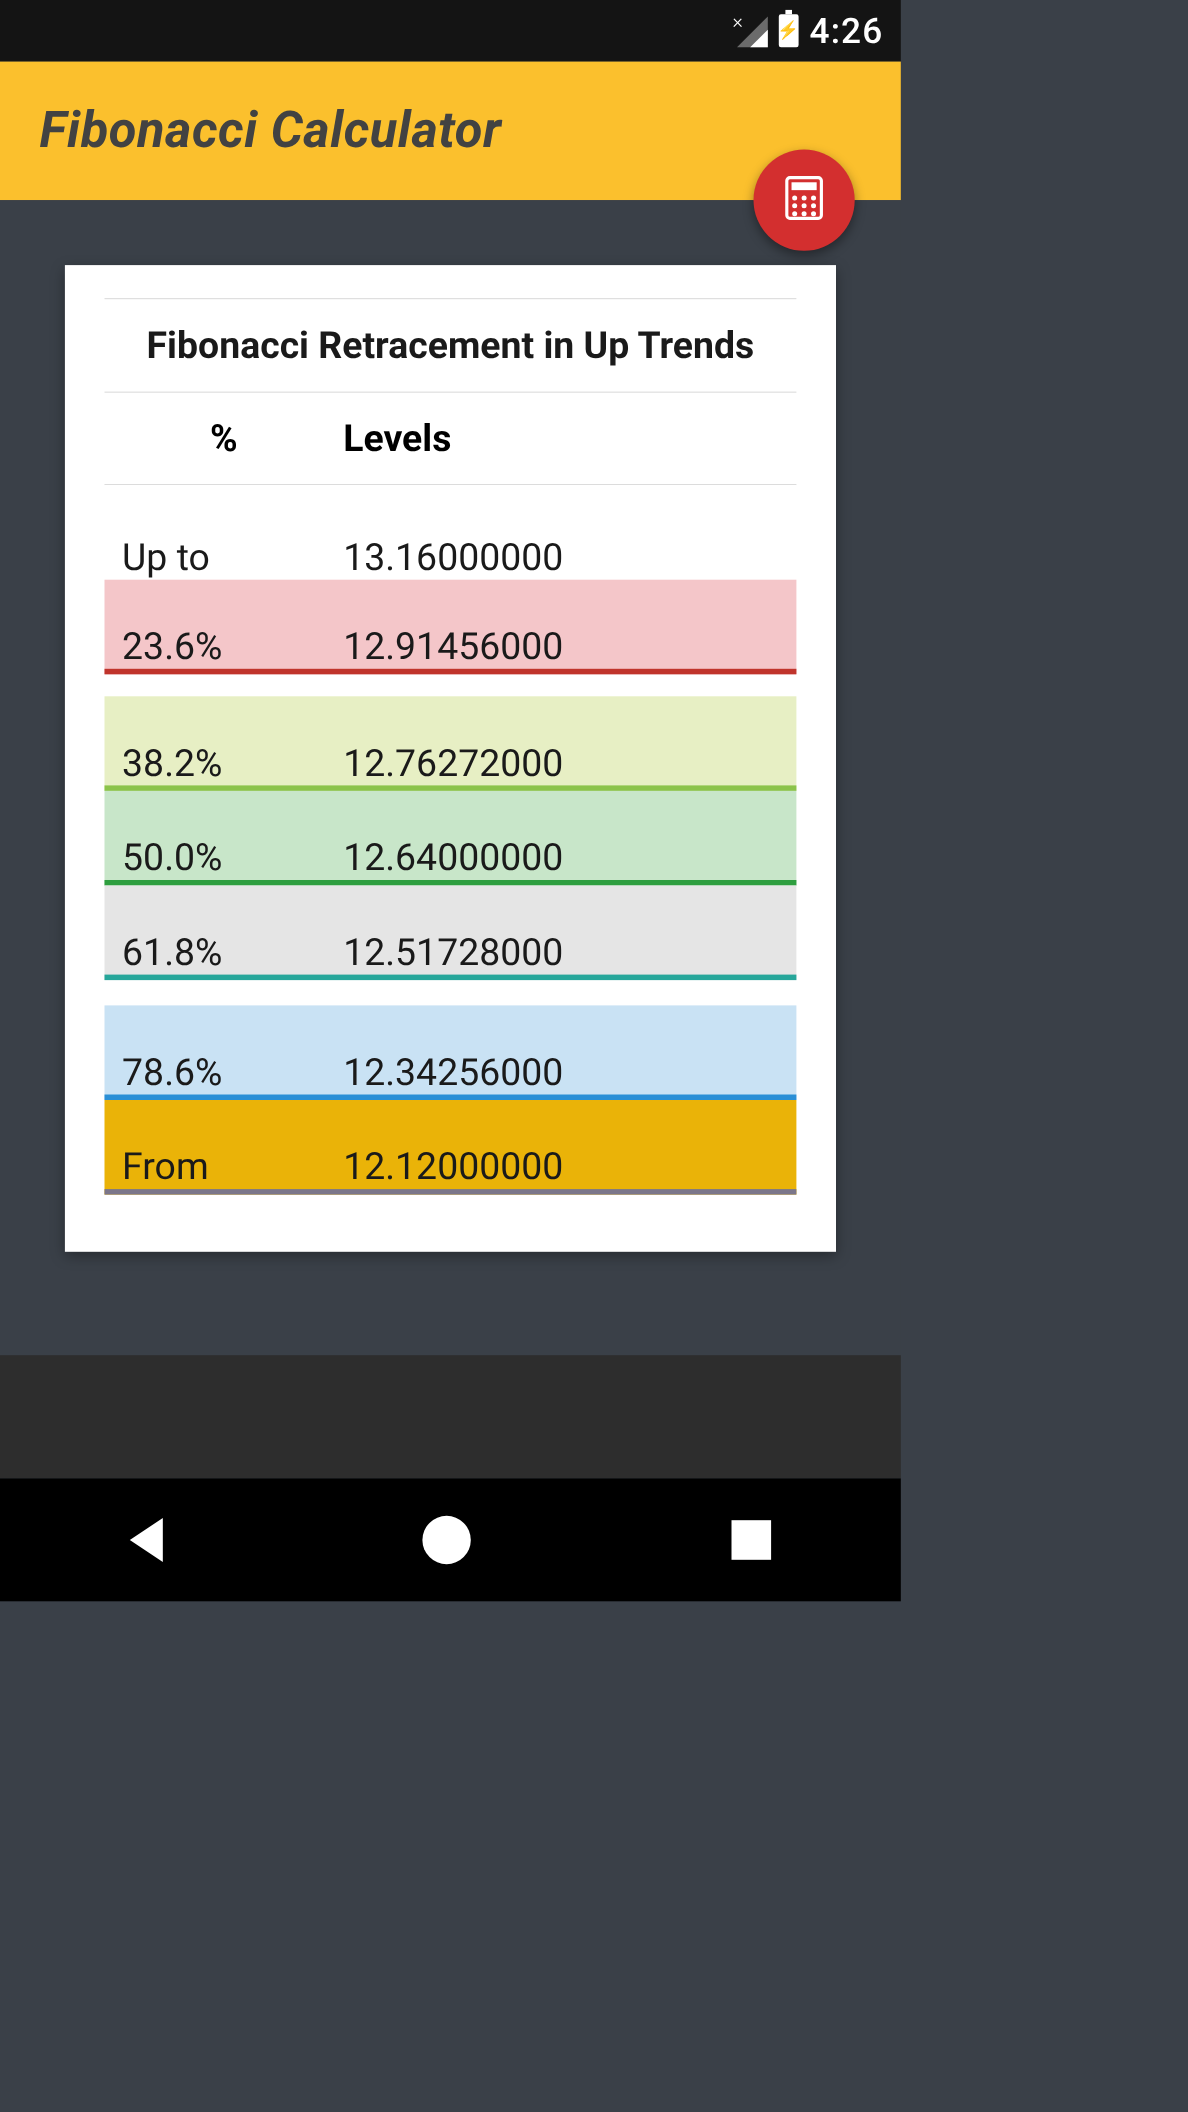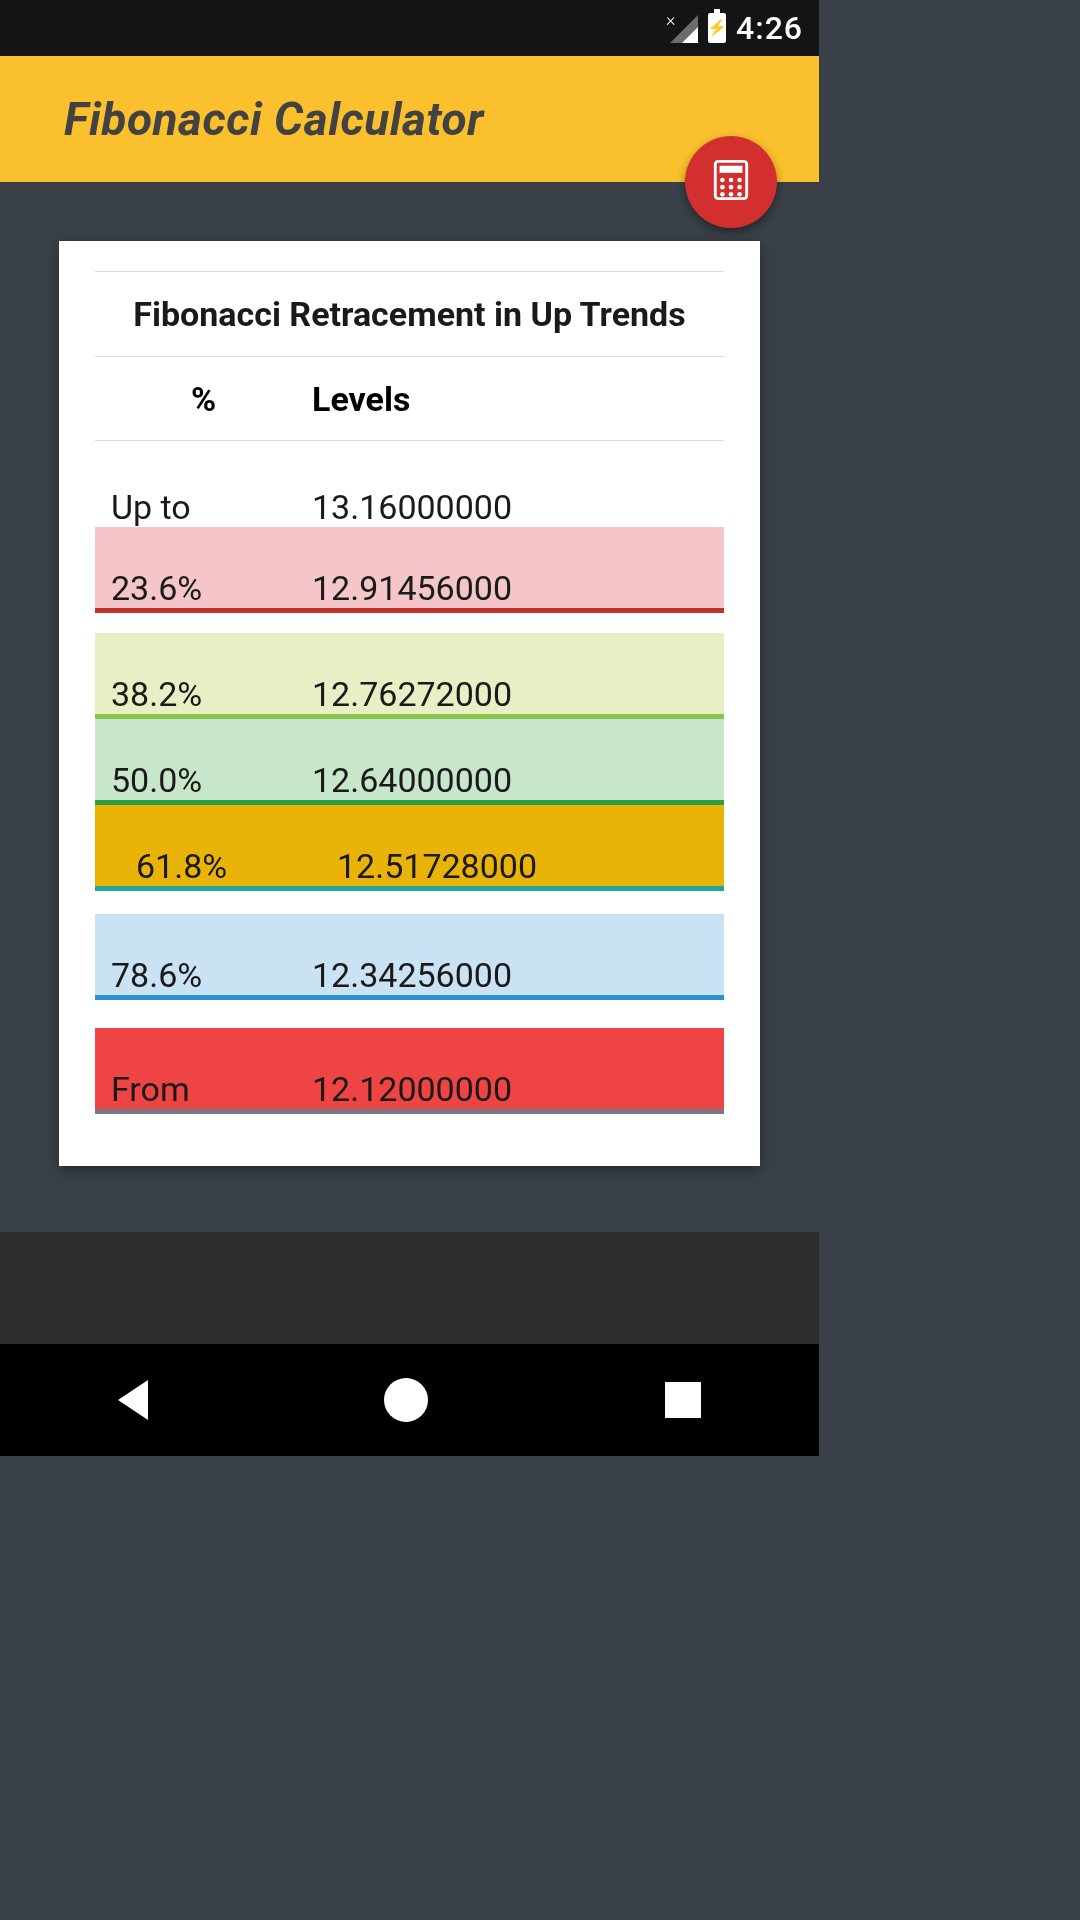--- a/index.html
+++ b/index.html
@@ -73,21 +73,20 @@
     display: flex;
     align-items: center;
     padding-left: 36px;
   }
   .app-header .title {
     font-size: 46px;
     font-weight: 700;
     color: #424242;
     font-style: italic;
     letter-spacing: 0.5px;
-    margin-left: 28px;
   }
 
   
   .main-area {
     position: absolute;
     top: 182px; left: 0; right: 0;
     bottom: 224px;
     background: #3a4048;
   }
 
@@ -164,23 +163,23 @@
     flex: 1;
     padding-left: 0;
     font-size: 34px;
     color: #1a1a1a;
   }
 
   .row-upto { background: #fff; border-bottom: none; }
   .row-236  { background: #f4c6c9; border-bottom-color: #c0342c; }
   .row-382  { background: #e7efc4; border-bottom-color: #8bc34a; margin-top: 20px; }
   .row-500  { background: #c8e6c9; border-bottom-color: #2e9e3f; }
-  .row-618  { background: #eab308; border-bottom-color: #26a69a; padding-left: 25px; }
+  .row-618  { background: #e5e5e5; border-bottom-color: #26a69a; }
   .row-786  { background: #c9e2f4; border-bottom-color: #2a8fd6; margin-top: 23px; }
-  .row-from { background: #ef4444; border-bottom-color: #7b768a; margin-top: 28px; }
+  .row-from { background: #eab308; border-bottom-color: #7b768a; }
 
   
   .bottom-strip {
     position: absolute;
     left: 0; right: 0;
     bottom: 112px;
     height: 112px;
     background: #2d2d2d;
   }
 

